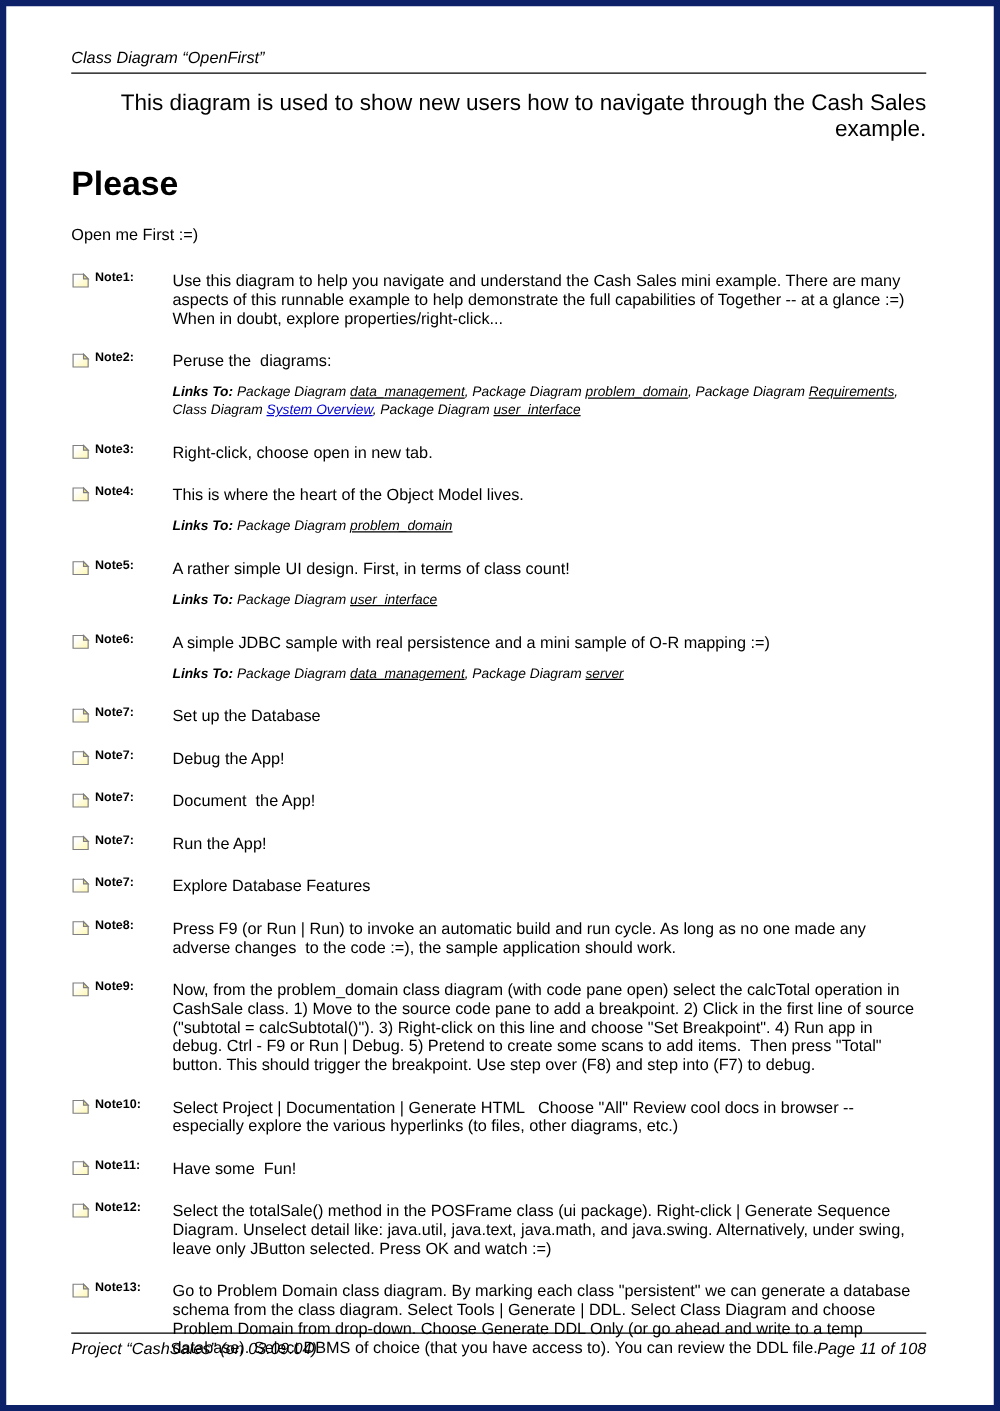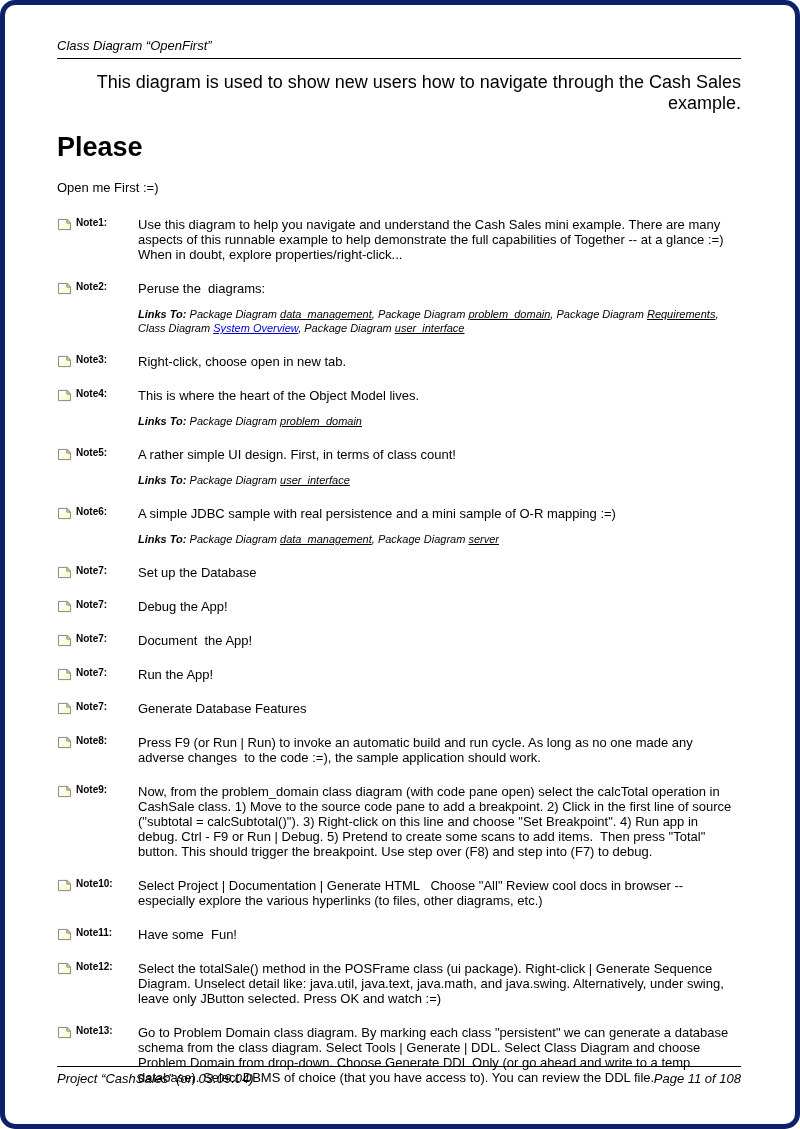--- a/index.html
+++ b/index.html
@@ -1,21 +1,21 @@
 <!DOCTYPE html>
 <html style="--border-color: #0d2168; --link-blue: #0000cc;"><head>
 <meta charset="utf-8">
 <style>
   html,body { margin:0; padding:0; background:#ffffff; }
   .page {
     position:relative;
     width:800px; height:1129px;
     box-sizing:border-box;
     border:5px solid var(--border-color,#0d2168);
-    border-radius:15px;
+    border-radius:0;
     background:#ffffff;
     overflow:hidden;
     font-family:"Liberation Sans","DejaVu Sans",sans-serif;
     color:#000000;
   }
   .content { padding:33px 54px 0 52px; }
   .doc-header {
     font-style:italic; font-size:13px;
     border-bottom:1px solid #000;
     padding-bottom:5px;
@@ -274,21 +274,21 @@
             <stop offset="0.25" stop-color="#ffffff"></stop>
             <stop offset="1" stop-color="#fff7b0"></stop>
           </linearGradient>
         </defs>
         <polygon points="1.5,1.5 10.5,1.5 14.5,5.5 14.5,12.5 1.5,12.5" fill="url(#noteGrad)" stroke="#7f7f7f" stroke-width="1"></polygon>
         <polygon points="10.5,1.5 10.5,5.5 14.5,5.5" fill="#f2e48a" stroke="#7f7f7f" stroke-width="1"></polygon>
       </svg>
     </span>
     <span class="note-label">Note7:</span>
     <div class="note-body">
-      <div class="note-text">Generate Database Features</div>
+      <div class="note-text">Explore Database Features</div>
 
     </div>
   </div>
 
   <div class="note-row">
     <span class="note-icon">
       <svg width="15" height="13" viewBox="0 0 16 14" aria-hidden="true">
         <defs>
           <linearGradient id="noteGrad" x1="0" y1="0" x2="1" y2="1">
             <stop offset="0.25" stop-color="#ffffff"></stop>

